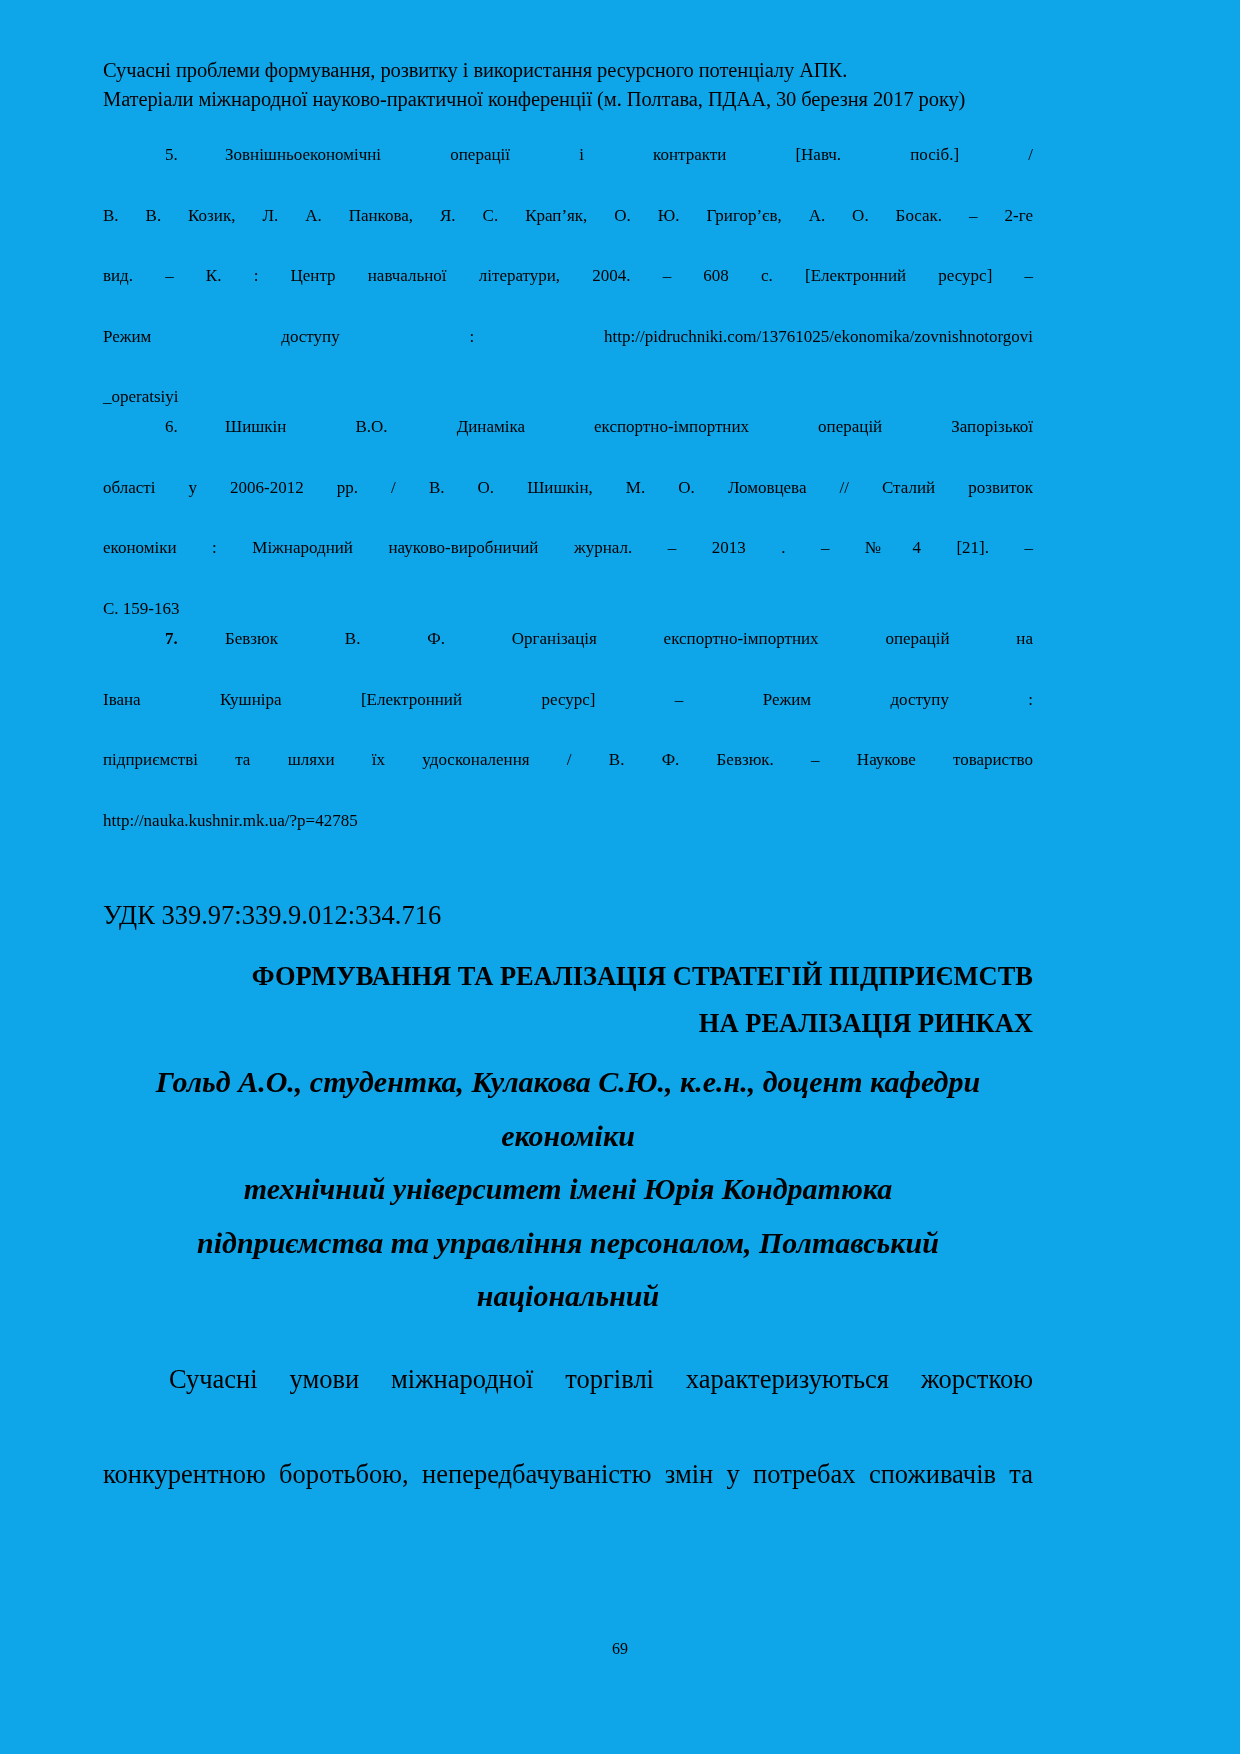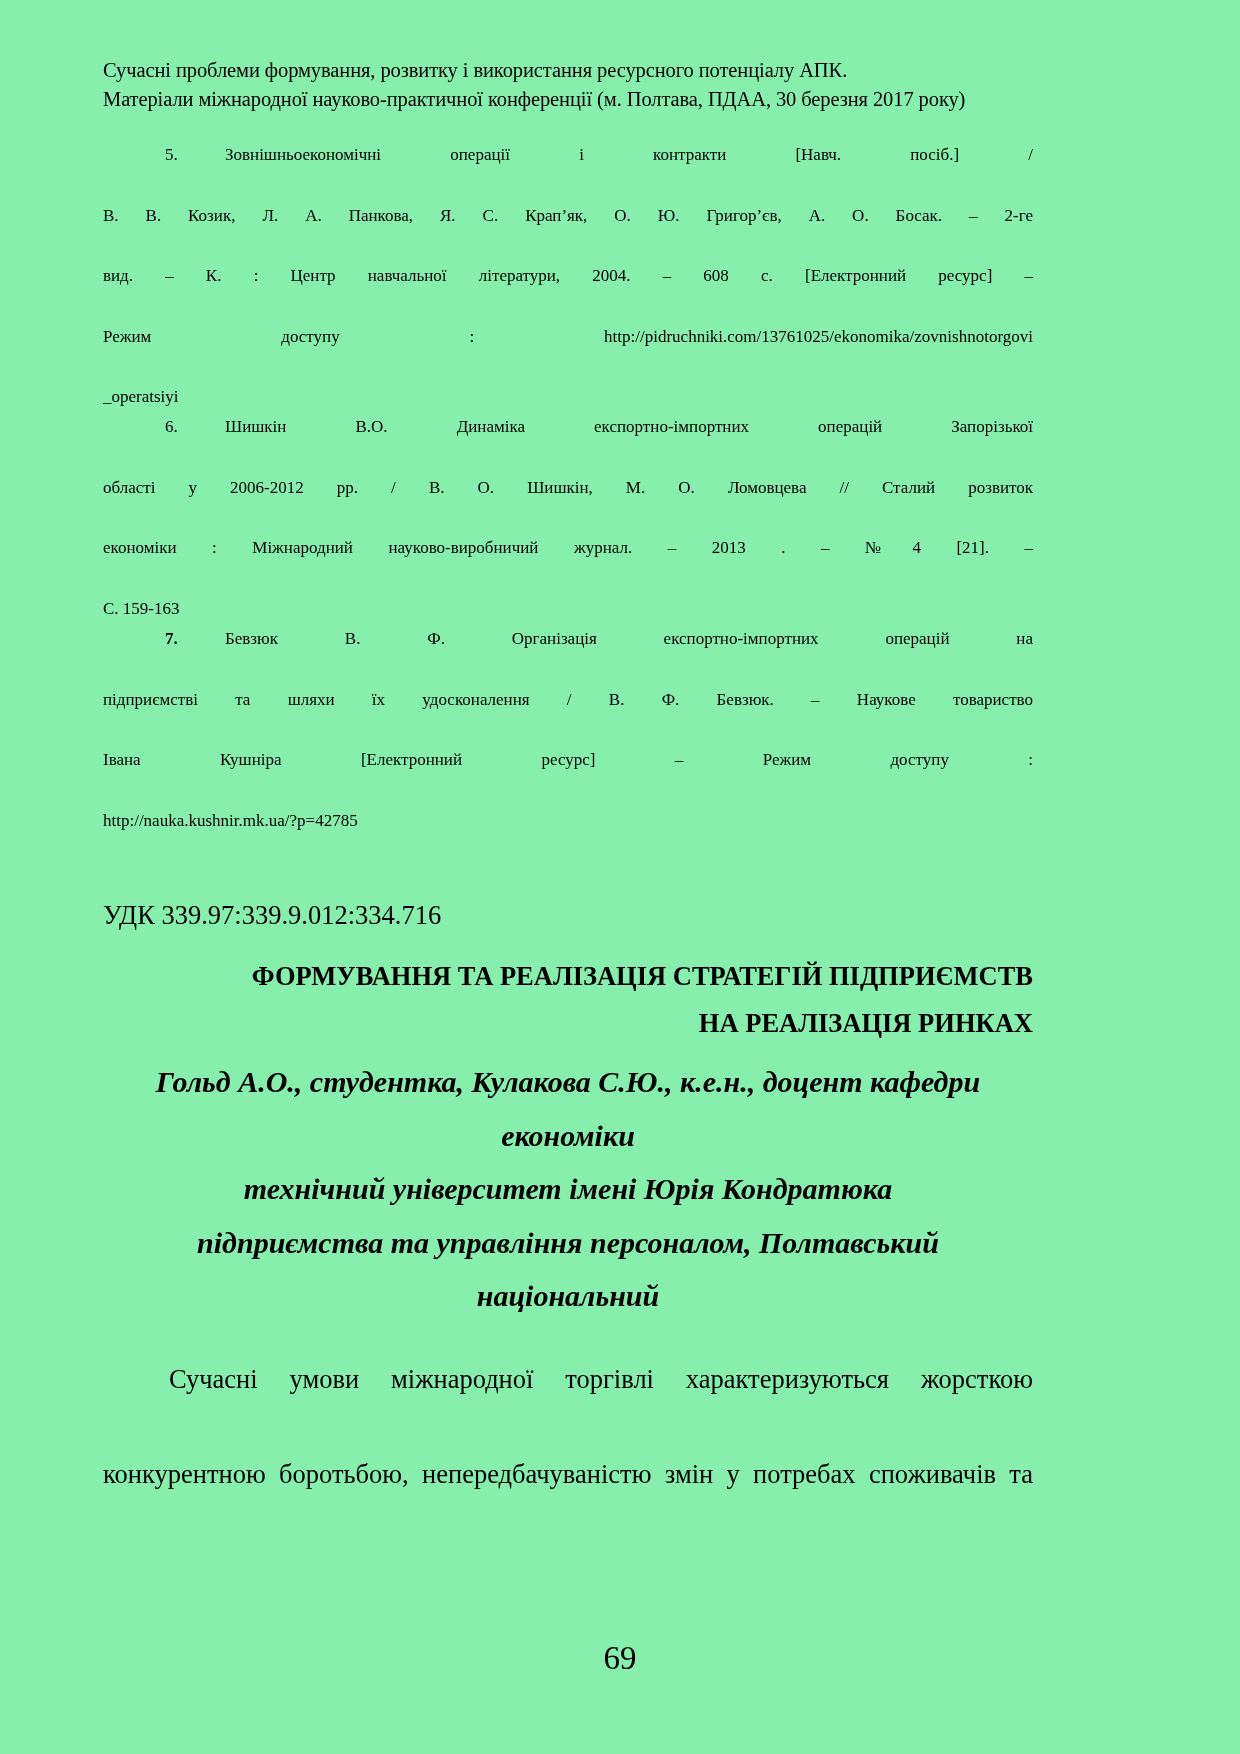--- a/index.html
+++ b/index.html
@@ -10,21 +10,21 @@
   }
   body {
     font-family: "Liberation Serif", "DejaVu Serif", serif;
     color: #000000;
   }
   .page {
     position: relative;
     width: 1240px;
     height: 1754px;
     margin: 0 auto;
-    background: #86efac;
+    background: #0ea5e9;
     box-sizing: border-box;
     overflow: hidden;
   }
   .content {
     position: absolute;
     left: 103px;
     top: 56px;
     width: 930px;
   }
 
@@ -135,21 +135,21 @@
     width: 66px;
   }
 
   
   .page-number {
     position: absolute;
     left: 0;
     right: 0;
     top: 1640px;
     text-align: center;
-    font-size: 33px;
+    font-size: 16px;
   }
 </style>
 </head>
 <body>
 
 <div class="page">
 
   <div class="content">
 
     <div class="runhead">
@@ -175,22 +175,22 @@
         </span>
         <span class="jline">області у 2006-2012 рр. / В. О. Шишкін, М. О. Ломовцева // Сталий розвиток</span>
         <span class="jline">економіки : Міжнародний науково-виробничий журнал. – 2013 . – №4 [21]. –</span>
         <span class="jline last">С. 159-163</span>
       </div>
 
       <div class="ref">
         <span class="jline">
           <span class="num bold">7.</span><span>Бевзюк В. Ф. Організація експортно-імпортних операцій на</span>
         </span>
+        <span class="jline">Івана Кушніра [Електронний ресурс] – Режим доступу :</span>
         <span class="jline">підприємстві та шляхи їх удосконалення / В. Ф. Бевзюк. – Наукове товариство</span>
-        <span class="jline">Івана Кушніра [Електронний ресурс] – Режим доступу :</span>
         <span class="jline last">http://nauka.kushnir.mk.ua/?p=42785</span>
       </div>
 
     </div>
 
     <div class="udc">УДК 339.97:339.9.012:334.716</div>
 
     <div class="art-title">
       <span class="tline">ФОРМУВАННЯ ТА РЕАЛІЗАЦІЯ СТРАТЕГІЙ ПІДПРИЄМСТВ</span>
       <span class="tline">НА РЕАЛІЗАЦІЯ РИНКАХ</span>

